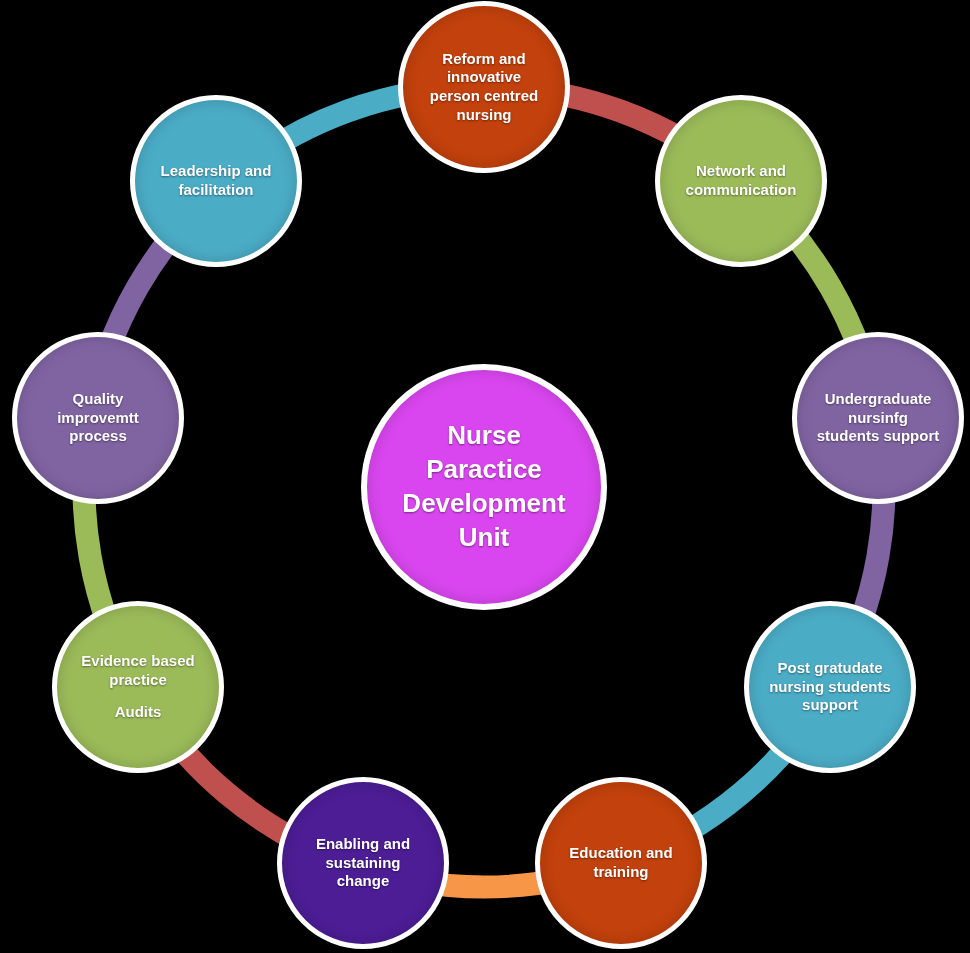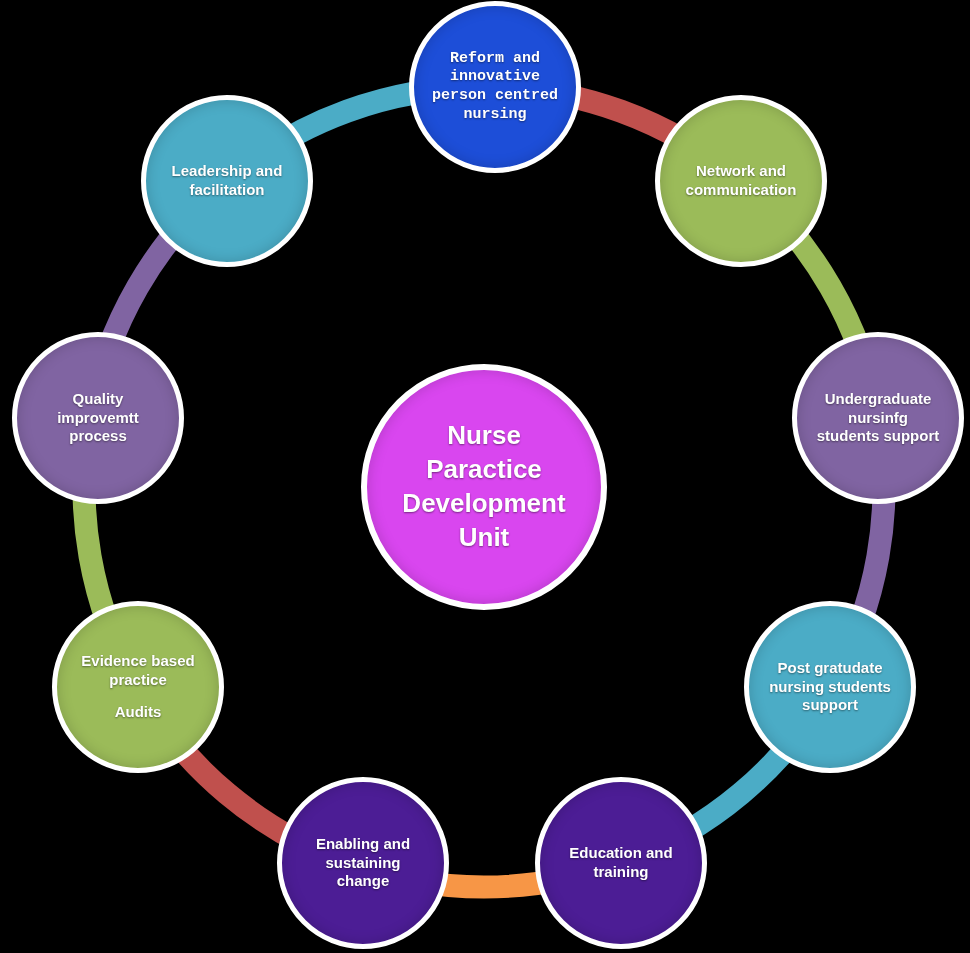--- a/index.html
+++ b/index.html
@@ -67,21 +67,21 @@
       <path d="M 741.1 180.6 A 400 400 0 0 1 877.9 417.5" stroke="#9BBB59" stroke-width="23" fill="none"></path>
       <path d="M 877.9 417.5 A 400 400 0 0 1 830.4 687.0" stroke="#8064A2" stroke-width="23" fill="none"></path>
       <path d="M 830.4 687.0 A 400 400 0 0 1 620.8 862.9" stroke="#4BACC6" stroke-width="23" fill="none"></path>
       <path d="M 620.8 862.9 A 400 400 0 0 1 347.2 862.9" stroke="#F79646" stroke-width="23" fill="none"></path>
       <path d="M 347.2 862.9 A 400 400 0 0 1 137.6 687.0" stroke="#C0504D" stroke-width="23" fill="none"></path>
       <path d="M 137.6 687.0 A 400 400 0 0 1 90.1 417.5" stroke="#9BBB59" stroke-width="23" fill="none"></path>
       <path d="M 90.1 417.5 A 400 400 0 0 1 226.9 180.6" stroke="#8064A2" stroke-width="23" fill="none"></path>
       <path d="M 226.9 180.6 A 400 400 0 0 1 484.0 87.0" stroke="#4BACC6" stroke-width="23" fill="none"></path>
     </svg>
 
-  <div class="node sat" style="left: 409px; top: 1px; background: #1d4ed8; font-family: Liberation Mono, monospace;">
+  <div class="node sat" style="left: 398px; top: 1px; background: #c2410c;">
     <div class="label">Reform and
 innovative
 person centred
 nursing</div>
   </div>
 
   <div class="node sat" style="left: 655px; top: 95px; background: rgb(155, 187, 89);">
     <div class="label">Network and
 communication</div>
   </div>
@@ -91,21 +91,21 @@
 nursing students
 support</div>
   </div>
 
   <div class="node sat" style="left: 792px; top: 332px; background: rgb(128, 100, 162);">
     <div class="label">Undergraduate
 nursinfg
 students support</div>
   </div>
 
-  <div class="node sat" style="left: 535px; top: 777px; background: #4c1d95;">
+  <div class="node sat" style="left: 535px; top: 777px; background: #c2410c;">
     <div class="label">Education and
 training</div>
   </div>
 
   <div class="node sat" style="left: 277px; top: 777px; background: #4c1d95;">
     <div class="label">Enabling and
 sustaining
 change</div>
   </div>
 
@@ -116,21 +116,21 @@
       <div class="label label2">Audits</div>
     </div>
   </div>
 
   <div class="node sat" style="left: 12px; top: 332px; background: rgb(128, 100, 162);">
     <div class="label">Quality
 improvemtt
 process</div>
   </div>
 
-  <div class="node sat" style="left: 141px; top: 95px; background: rgb(75, 172, 198);">
+  <div class="node sat" style="left: 130px; top: 95px; background: rgb(75, 172, 198);">
     <div class="label">Leadership and
 facilitation</div>
   </div>
 
   <div class="node center-node" style="background: #d946ef;">
     <div class="label">Nurse
 Paractice
 Development
 Unit</div>
   </div>

